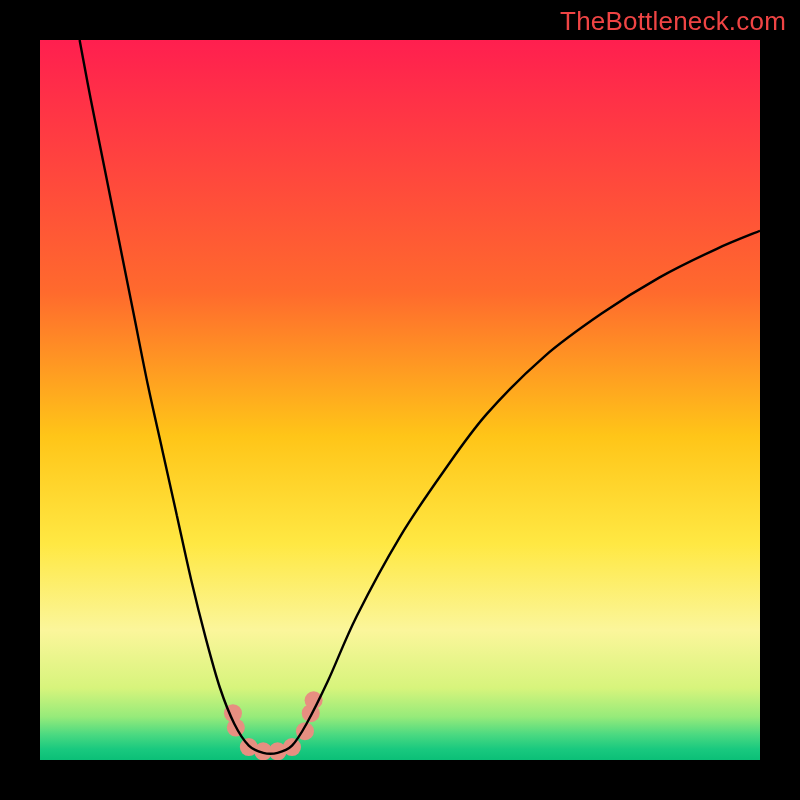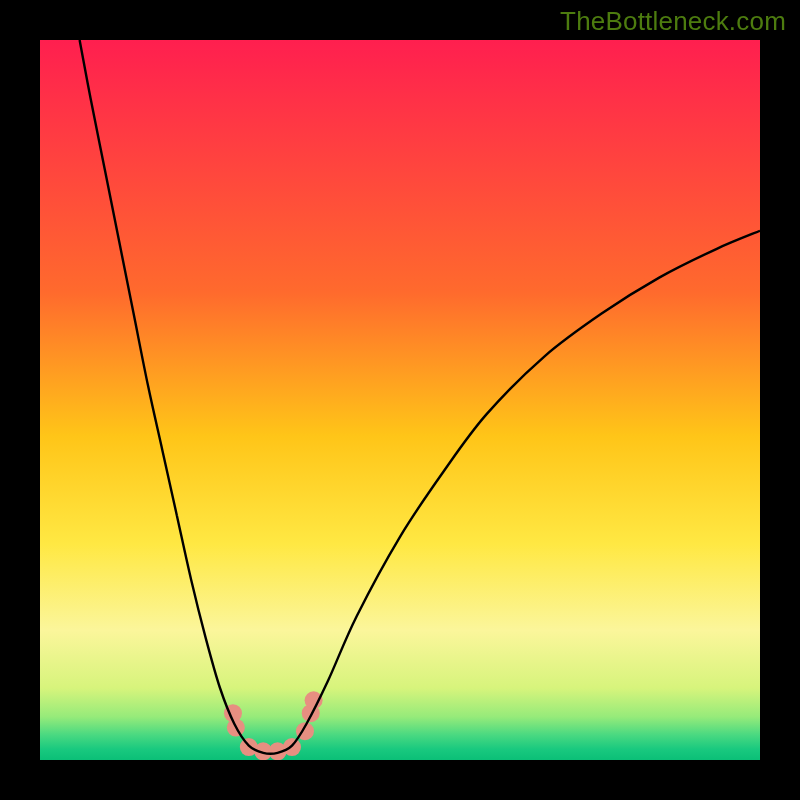--- a/index.html
+++ b/index.html
@@ -23,21 +23,21 @@
     left: 40px;
     top: 40px;
     width: 720px;
     height: 720px;
     overflow: hidden;
   }
   .watermark {
     position: absolute;
     top: 6px;
     right: 14px;
-    color: #4d7c0f;
+    color: #ef4444;
     font-family: Arial, Helvetica, sans-serif;
     font-size: 26px;
     font-weight: 400;
     letter-spacing: 0.2px;
     z-index: 20;
   }
   svg.curve {
     position: absolute;
     left: 0;
     top: 0;

